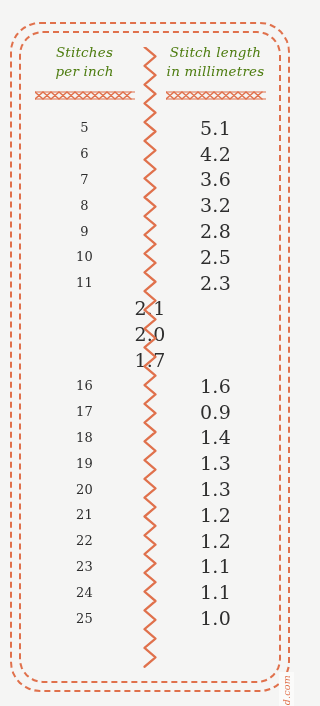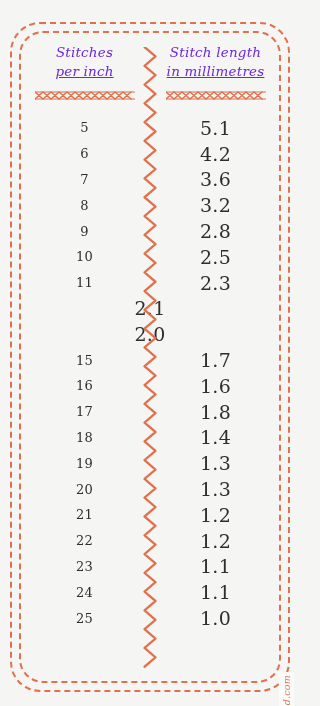--- a/index.html
+++ b/index.html
@@ -60,24 +60,24 @@
     flex: 1 1 50%;
     text-align: center;
   }
   .head-col h2 {
     margin: 0;
     font-family: "DejaVu Serif", serif;
     font-weight: 400;
     font-style: italic;
     font-size: 13.5px;
     line-height: 19px;
-    color: #6d28d9;
+    color: #4d7c0f;
     letter-spacing: .2px;
   }
-  .head-col h2 .l2 { display: block; text-decoration: underline; }
+  .head-col h2 .l2 { display: block; }
 
   
   .stitch-rule {
     margin: 9px auto 0;
     width: 100px;
     height: 11px;
     display: block;
   }
 
   
@@ -199,30 +199,29 @@
         <div class="cell cell-left">11</div>
         <div class="cell cell-right">2.3</div>
       </div>
       <div class="row">
         <div class="cell cell-right">2.1</div>
       </div>
       <div class="row">
         <div class="cell cell-right">2.0</div>
       </div>
       <div class="row">
-        <div class="cell cell-left">15</div>
         <div class="cell cell-right">1.7</div>
       </div>
       <div class="row">
         <div class="cell cell-left">16</div>
         <div class="cell cell-right">1.6</div>
       </div>
       <div class="row">
         <div class="cell cell-left">17</div>
-        <div class="cell cell-right">1.8</div>
+        <div class="cell cell-right">0.9</div>
       </div>
       <div class="row">
         <div class="cell cell-left">18</div>
         <div class="cell cell-right">1.4</div>
       </div>
       <div class="row">
         <div class="cell cell-left">19</div>
         <div class="cell cell-right">1.3</div>
       </div>
       <div class="row">

